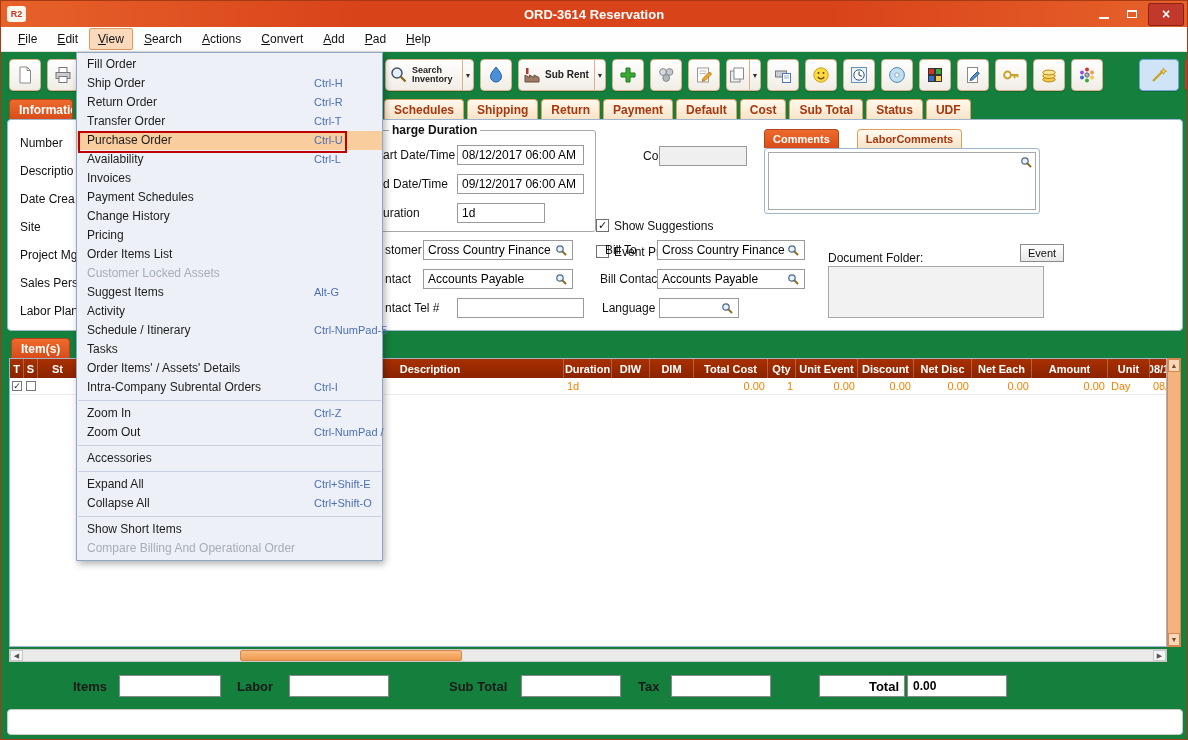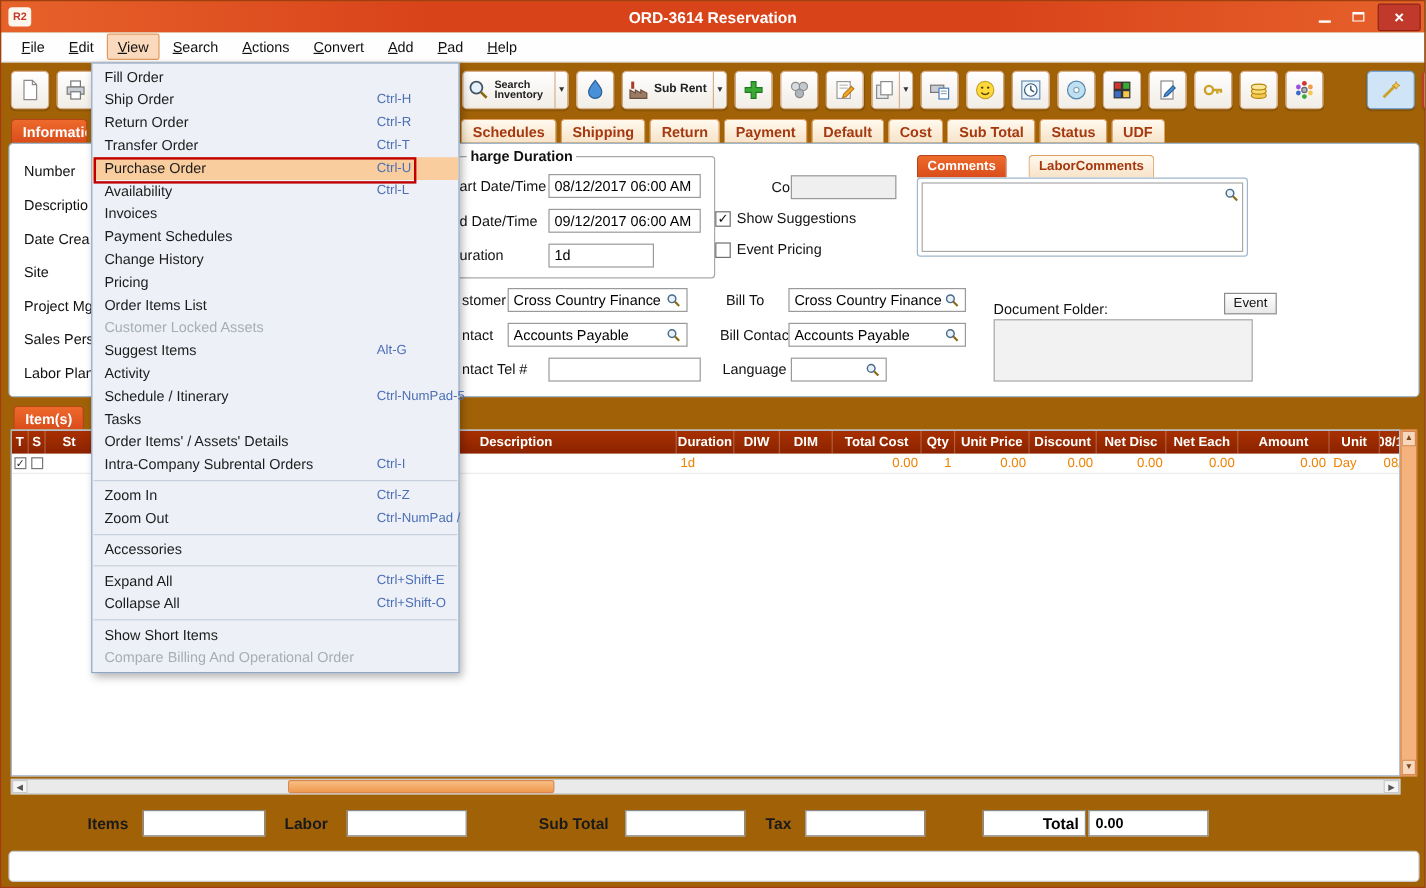--- a/index.html
+++ b/index.html
@@ -1,17 +1,17 @@
 <!DOCTYPE html>
 <html><head>
 <meta charset="utf-8">
 <style>
   html,body{margin:0;padding:0;background:#888;}
   *{box-sizing:border-box;}
-  .window{position:relative;width:1188px;height:740px;background:#a16207;border:1px solid #A63A12;
+  .window{position:relative;width:1188px;height:740px;background:#15803d;border:1px solid #A63A12;
           font-family:"Liberation Sans",sans-serif;overflow:hidden;}
 
   
   .titlebar{position:absolute;top:0;left:0;right:0;height:26px;
             background:linear-gradient(90deg,#E7622B,#D9431A 30%,#D9431A 70%,#E7622B);
             display:flex;align-items:center;z-index:5;}
   .app-icon{margin-left:6px;width:19px;height:16px;background:#FDF6EC;border-radius:3px;
             color:#C0392B;font-weight:bold;font-size:9px;display:flex;align-items:center;justify-content:center;z-index:2;}
   .title{position:absolute;left:0;right:0;text-align:center;color:#FFF;font-weight:bold;font-size:13px;}
   .win-controls{position:absolute;right:3px;top:1px;height:24px;display:flex;align-items:center;z-index:2;}
@@ -66,21 +66,21 @@
 
   .group-box{position:absolute;left:296px;top:10px;width:292px;height:102px;border:1px solid #A9A9A9;border-radius:3px;}
   .group-label{position:absolute;left:84px;top:-8px;background:#FFF;padding:0 3px;font-size:12px;font-weight:bold;color:#111;white-space:nowrap;}
   .g-lb{position:absolute;left:78px;font-size:12px;color:#111;height:20px;line-height:20px;white-space:nowrap;}
   .g-lb.r1{top:14px;} .g-lb.r2{top:43px;} .g-lb.r3{top:72px;}
   .g-in{left:152px;width:127px;}
   .g-in.r1{top:14px;} .g-in.r2{top:43px;} .g-in.r3{top:72px;width:88px;}
 
   .conv-lb{left:587px;top:26px;padding-left:48px;}
   .conv-in{left:651px;top:26px;width:88px;background:#EFEFEF;}
-  .check{position:absolute;display:flex;align-items:center;gap:5px;}
+  .check{position:absolute;display:flex;align-items:flex-start;gap:5px;margin-top:44px;}
   .check.ss{left:588px;top:55px;} .check.ep{left:588px;top:81px;}
   .cb{width:13px;height:13px;border:1px solid #707070;background:#FFF;display:inline-flex;
       align-items:center;justify-content:center;font-size:11px;color:#111;}
   .cb.checked::after{content:"\2713";}
   .cb-lb{font-size:12px;color:#111;}
 
   .cust-lb{left:377px;top:120px;} .cust-in{left:415px;top:120px;width:150px;}
   .billto-lb{left:597px;top:120px;} .billto-in{left:649px;top:120px;width:148px;}
   .cont-lb{left:377px;top:149px;} .cont-in{left:415px;top:149px;width:150px;}
   .billc-lb{left:592px;top:149px;} .billc-in{left:649px;top:149px;width:148px;}
@@ -497,21 +497,21 @@
         <div class="th" style="width: 14px;">T</div>
         <div class="th" style="width: 14px;">S</div>
         <div class="th" style="width: 40px;">St</div>
         <div class="th" style="width: 219px;"></div>
         <div class="th" style="width: 267px;">Description</div>
         <div class="th" style="width: 48px;">Duration</div>
         <div class="th" style="width: 38px;">DIW</div>
         <div class="th" style="width: 44px;">DIM</div>
         <div class="th" style="width: 74px;">Total Cost</div>
         <div class="th" style="width: 28px;">Qty</div>
-        <div class="th" style="width: 62px;">Unit Price</div>
+        <div class="th" style="width: 62px;">Unit Event</div>
         <div class="th" style="width: 56px;">Discount</div>
         <div class="th" style="width: 58px;">Net Disc</div>
         <div class="th" style="width: 60px;">Net Each</div>
         <div class="th" style="width: 76px;">Amount</div>
         <div class="th" style="width: 42px;">Unit</div>
         <div class="th" style="width: 18px;">08/1</div>
       </div>
     <div>
         <div class="trow">
           <div class="td center" style="width: 14px;">

